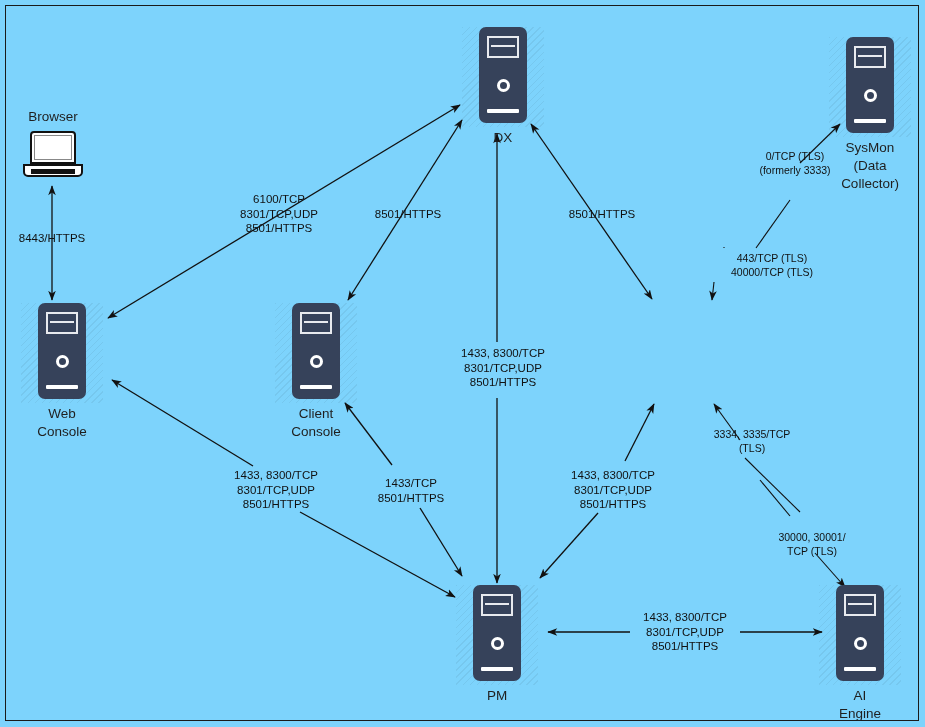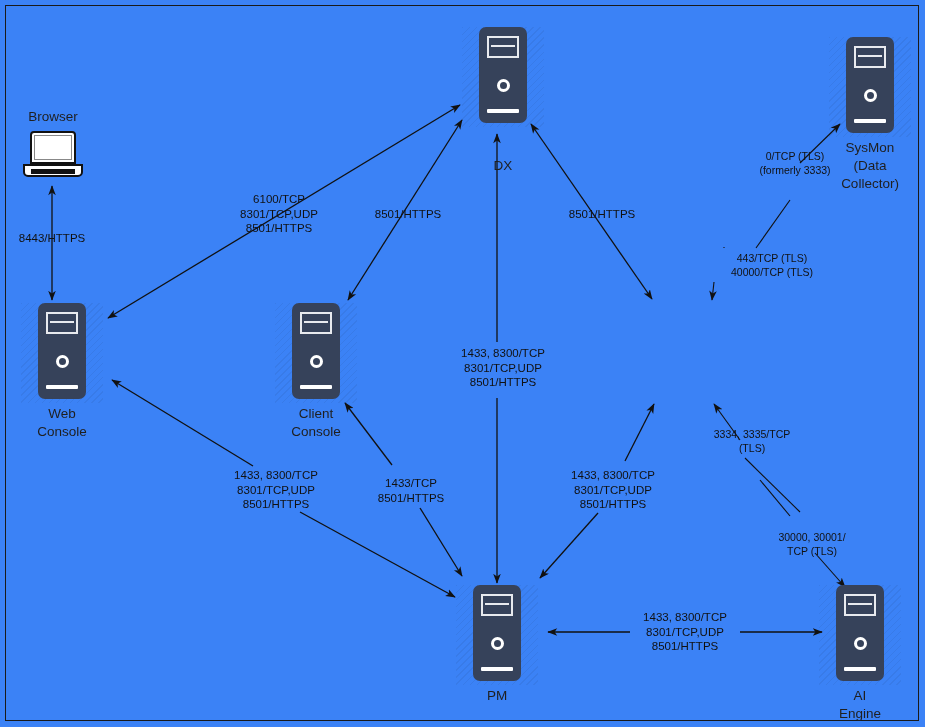--- a/index.html
+++ b/index.html
@@ -7,21 +7,21 @@
     padding: 0;
     background: #ffffff;
   }
   body {
     font-family: "Liberation Sans", sans-serif;
   }
   #canvas {
     position: relative;
     width: 925px;
     height: 727px;
-    background: #3b82f6;
+    background: #7dd3fc;
     overflow: hidden;
   }
   #frame {
     position: absolute;
     left: 5px;
     top: 5px;
     width: 914px;
     height: 716px;
     border: 1px solid #1a1a1a;
     box-sizing: border-box;
@@ -285,21 +285,21 @@
             <i></i>
           </div>
         <div class="pwr"></div>
         <div class="base"></div>
       </div>
     </div>
     <div class="node-label">Client
 Console</div>
   </div>
 
-  <div class="node" style="left:473px; top:27px; width:60px;gap:28px;">
+  <div class="node" style="left:473px; top:27px; width:60px;">
     <div class="server-wrap">
       <div class="server">
         <div class="vents">
             <i></i>
             <i></i>
           </div>
         <div class="pwr"></div>
         <div class="base"></div>
       </div>
     </div>

